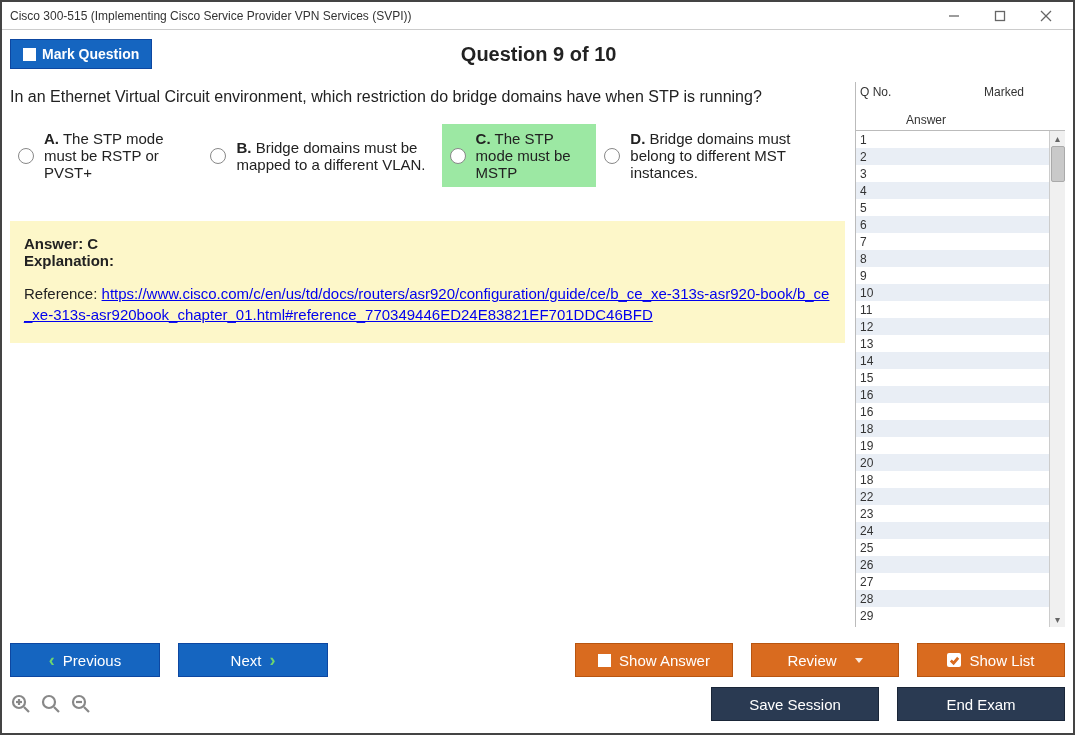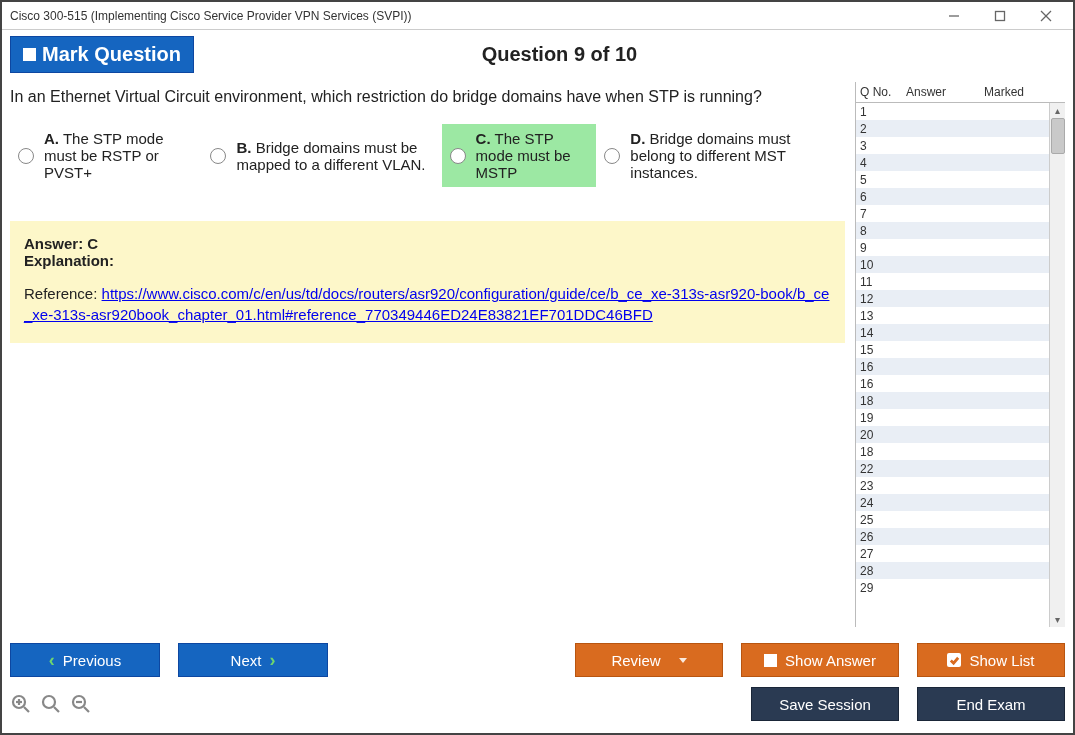--- a/index.html
+++ b/index.html
@@ -5,40 +5,40 @@
 * { box-sizing: border-box; margin: 0; padding: 0; }
 body { font-family: Arial, Helvetica, sans-serif; background: #fff; }
 .window { width: 1075px; height: 735px; border: 2px solid #444; position: relative; background: #fff; display: flex; flex-direction: column; }
 .titlebar { height: 28px; display: flex; align-items: center; padding: 0 8px; font-size: 12px; color: #333; border-bottom: 1px solid #ccc; }
 .titlebar-title { flex: 1; }
 .win-controls { display: flex; gap: 28px; padding-right: 10px; }
 .win-ctrl { width: 18px; height: 18px; display: flex; align-items: center; justify-content: center; color: #666; cursor: pointer; }
 .win-ctrl svg { width: 12px; height: 12px; stroke: #666; stroke-width: 1.3; fill: none; }
 .content { flex: 1; display: flex; flex-direction: column; padding: 6px 8px 8px 8px; overflow: hidden; }
 .header-row { display: flex; align-items: center; height: 36px; }
-.mark-btn { background: #1565c0; color: #fff; font-weight: bold; font-size: 20px; padding: 6px 12px; display: inline-flex; align-items: center; gap: 6px; cursor: pointer; border: 1px solid #0d47a1; }
+.mark-btn { background: #1565c0; color: #fff; font-weight: bold; font-size: 14px; padding: 6px 12px; display: inline-flex; align-items: center; gap: 6px; cursor: pointer; border: 1px solid #0d47a1; }
 .mark-btn .box { width: 13px; height: 13px; background: #fff; display: inline-block; }
 .qtitle { flex: 1; text-align: center; font-size: 20px; font-weight: bold; color: #222; }
 .body-row { flex: 1; display: flex; gap: 10px; margin-top: 10px; overflow: hidden; }
 .main-col { flex: 1; display: flex; flex-direction: column; overflow: hidden; }
 .stem { font-size: 16px; color: #222; margin: 6px 0 18px 0; }
 .options { display: flex; flex-direction: row; }
 .option { display: flex; align-items: center; gap: 10px; padding: 6px 8px; font-size: 15px; color: #222; cursor: pointer; }
 .option.selected { background: #9ce8a3; }
 .radio { width: 16px; height: 16px; border: 1.8px solid #888; border-radius: 50%; flex-shrink: 0; background: #fff; }
 .opt-letter { font-weight: bold; }
 .answer-box { margin-top: 34px; background: #fdf7c9; padding: 14px 14px 18px 14px; font-size: 15px; color: #222; }
 .answer-box .ans-line { font-weight: bold; }
 .answer-box .exp-title { font-weight: bold; margin-bottom: 14px; }
 .answer-box .ref-line { line-height: 1.4; }
 .answer-box a { color: #0000ee; text-decoration: underline; word-break: break-all; }
 .side-col { width: 210px; border-left: 1px solid #bbb; display: flex; flex-direction: column; overflow: hidden; }
 .list-head { display: flex; font-size: 12px; color: #333; padding: 3px 4px; border-bottom: 1px solid #bbb; }
 .list-head .col-q { width: 46px; }
-.list-head .col-a { width: 78px; }
+.list-head .col-a { width: 78px; margin-top: 28px; }
 .list-head .col-m { flex: 1; }
 .list-body { flex: 1; overflow: hidden; position: relative; }
 .list-rows { display: flex; flex-direction: column; }
 .list-row { display: flex; font-size: 12px; height: 17px; align-items: center; padding-left: 4px; color: #333; cursor: pointer; }
 .list-row:nth-child(even) { background: #e9eef5; }
 .list-row .col-q { width: 46px; }
 .scrollbar { position: absolute; right: 0; top: 0; bottom: 0; width: 16px; background: #f0f0f0; border-left: 1px solid #ccc; }
 .scroll-up, .scroll-down { height: 15px; display: flex; align-items: center; justify-content: center; font-size: 10px; color: #666; cursor: pointer; }
 .scroll-thumb { position: absolute; top: 15px; width: 14px; left: 1px; height: 36px; background: #c9c9c9; border: 1px solid #aaa; border-radius: 2px; }
 .footer { padding: 8px 8px 12px 8px; }
@@ -56,21 +56,21 @@
 .review-btn .tri { width: 0; height: 0; border-left: 4px solid transparent; border-right: 4px solid transparent; border-top: 5px solid #fff; opacity: .85; margin-left: 10px; }
 .spacer { flex: 1; }
 .footer-row2 { display: flex; margin-top: 10px; align-items: center; gap: 18px; }
 .zoom-icons { display: flex; gap: 8px; color: #666; }
 .zoom-icons .zi { width: 22px; height: 22px; cursor: pointer; display: flex; align-items: center; justify-content: center; }
 .zoom-icons svg { width: 20px; height: 20px; stroke: #888; stroke-width: 2.2; fill: none; }
 .prev-btn, .next-btn { width: 150px; }
 .show-ans-btn { width: 158px; }
 .review-btn { width: 148px; }
 .show-list-btn { width: 148px; }
-.save-btn, .end-btn { width: 148px; }
+.save-btn, .end-btn { width: 168px; }
 </style>
 </head>
 <body>
 
 <div class="window">
   <div class="titlebar">
     <span class="titlebar-title">Cisco 300-515 (Implementing Cisco Service Provider VPN Services (SVPI))</span>
     <div class="win-controls">
       <div class="win-ctrl">
           <svg viewBox="0 0 12 12">
@@ -243,27 +243,27 @@
     <div class="footer-row">
       <div class="btn btn-blue prev-btn">
         <span class="chev">‹</span>
         <span>Previous</span>
       </div>
       <div class="btn btn-blue next-btn">
         <span>Next</span>
         <span class="chev">›</span>
       </div>
       <div class="spacer"></div>
+      <div class="btn btn-orange show-ans-btn">
+        <span class="box"></span>
+        <span>Show Answer</span>
+      </div>
       <div class="btn btn-orange review-btn">
         <span>Review</span>
         <span class="tri"></span>
-      </div>
-      <div class="btn btn-orange show-ans-btn">
-        <span class="box"></span>
-        <span>Show Answer</span>
       </div>
       <div class="btn btn-orange show-list-btn">
         <span class="check">
             <svg viewBox="0 0 12 12">
               <polyline points="2,6 5,9 10,3"></polyline>
             </svg>
           </span>
         <span>Show List</span>
       </div>
     </div>

